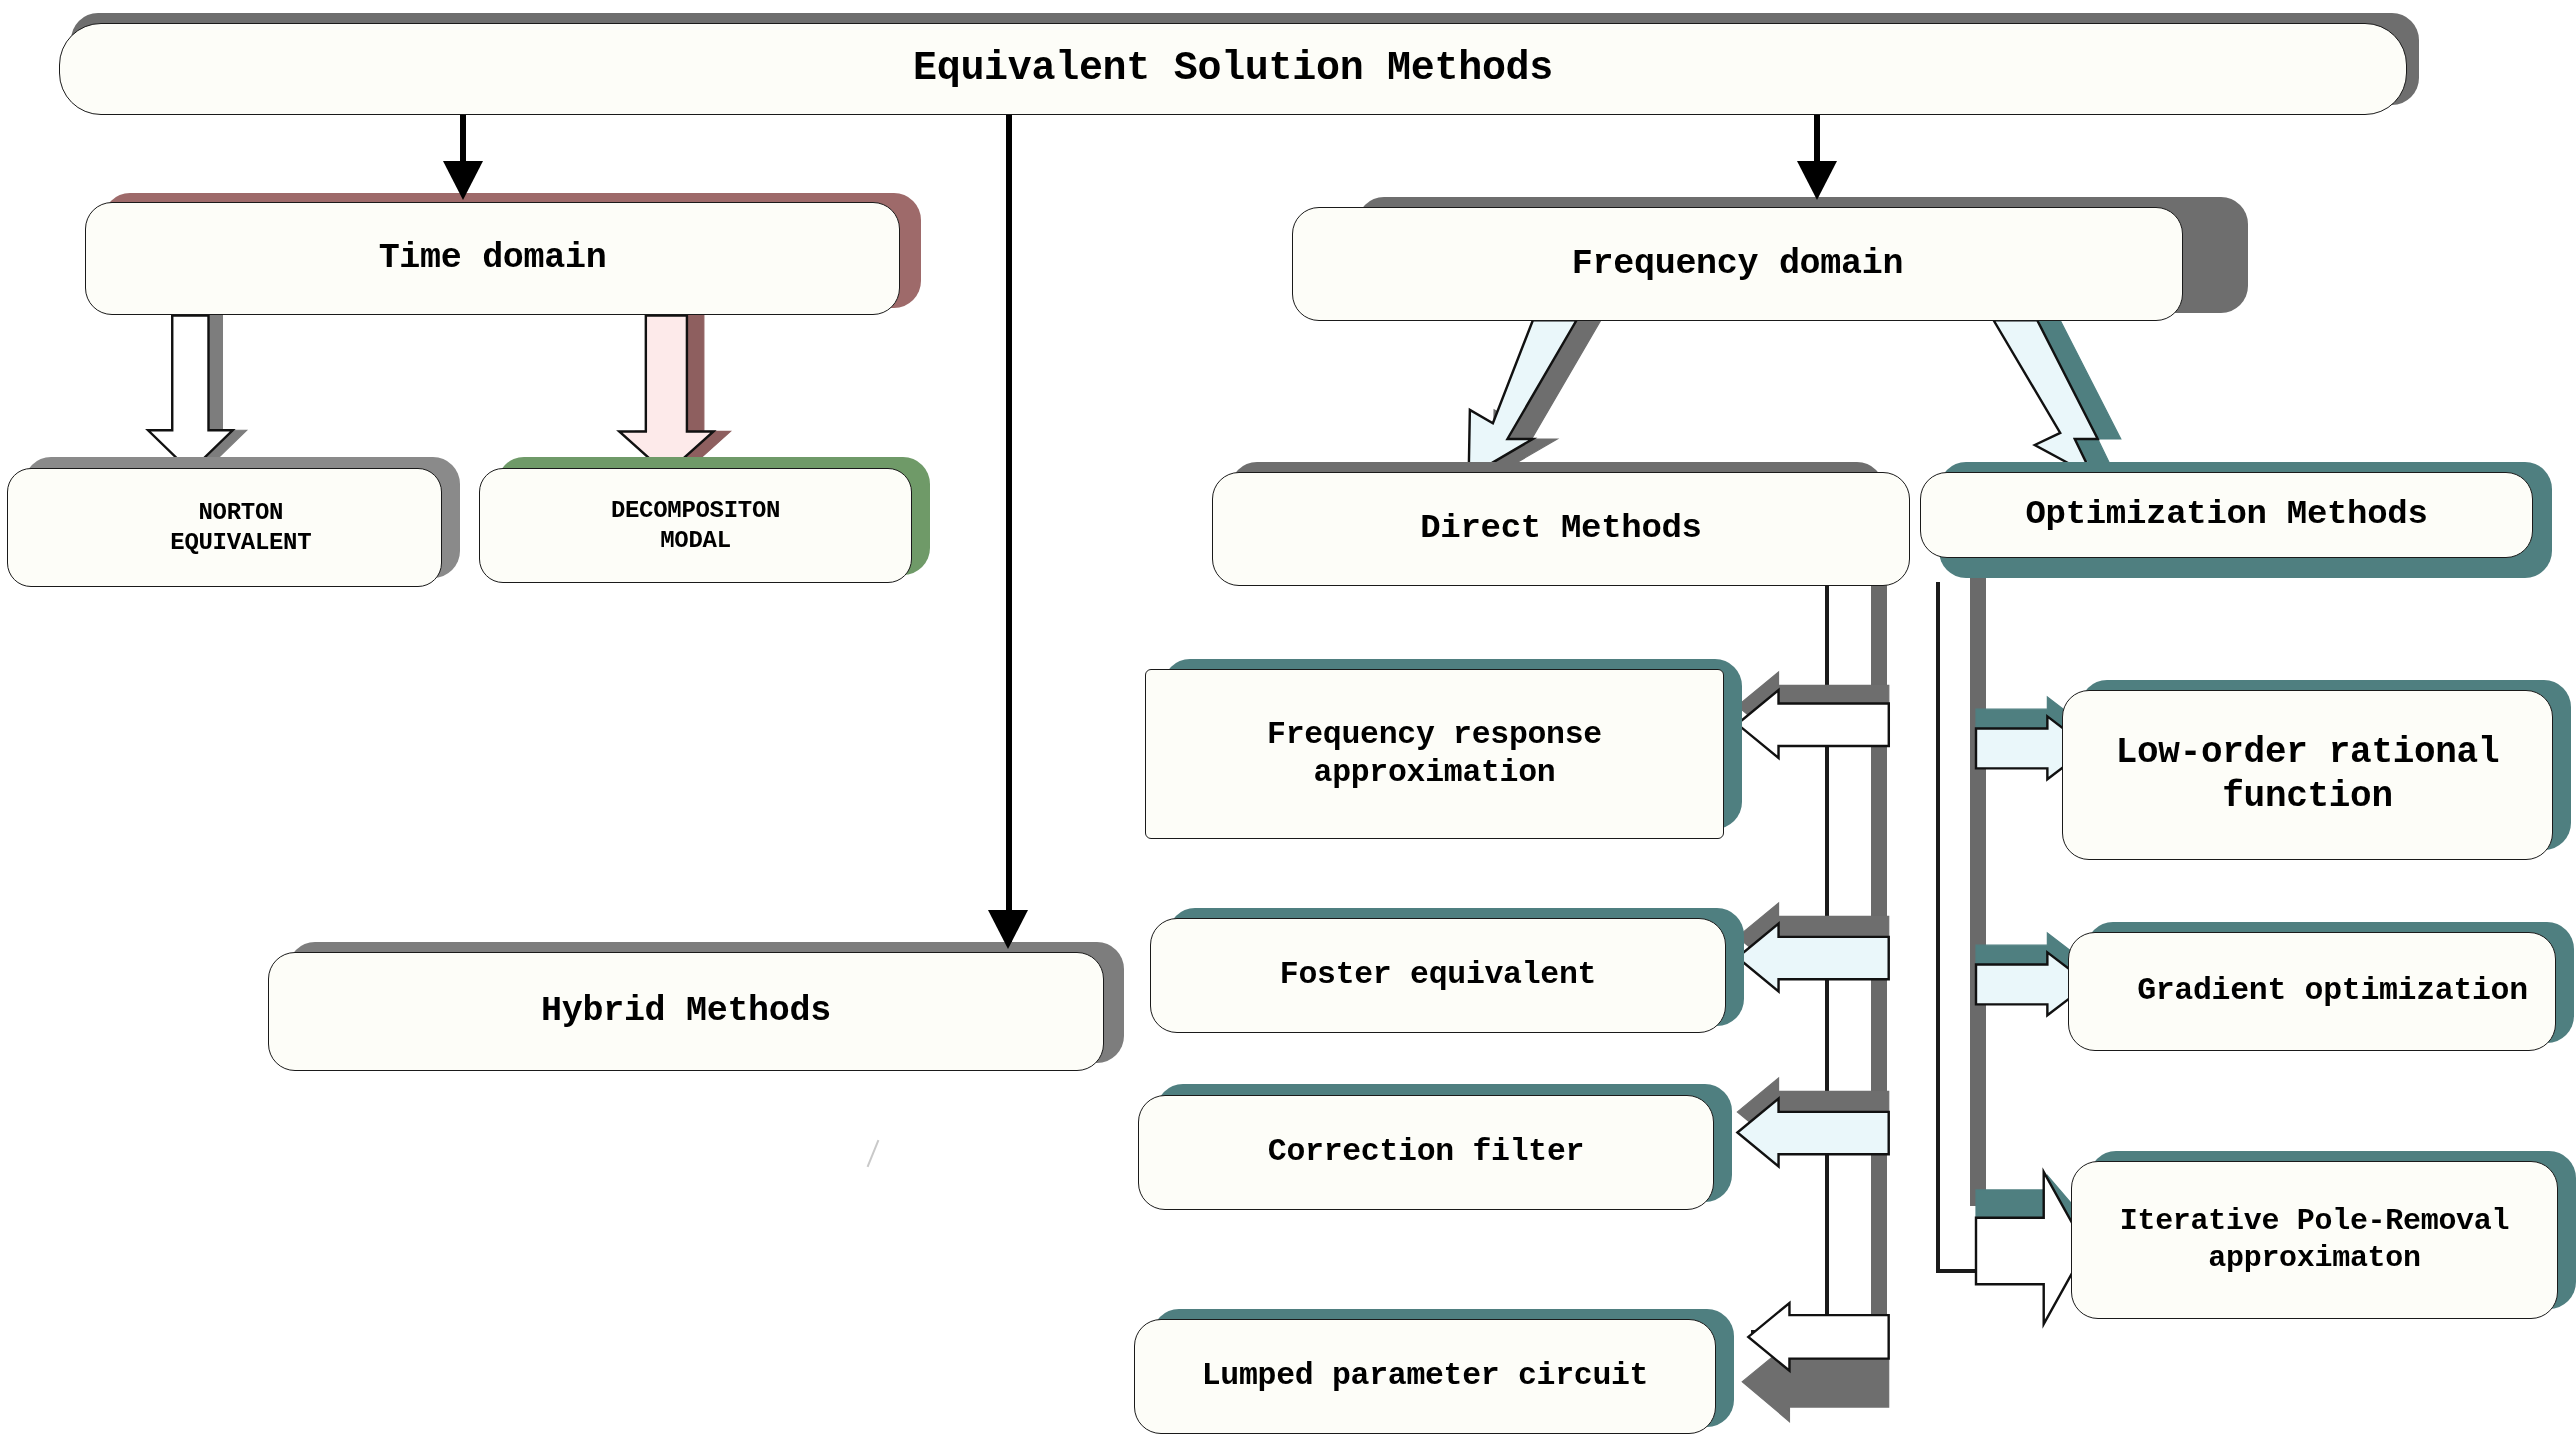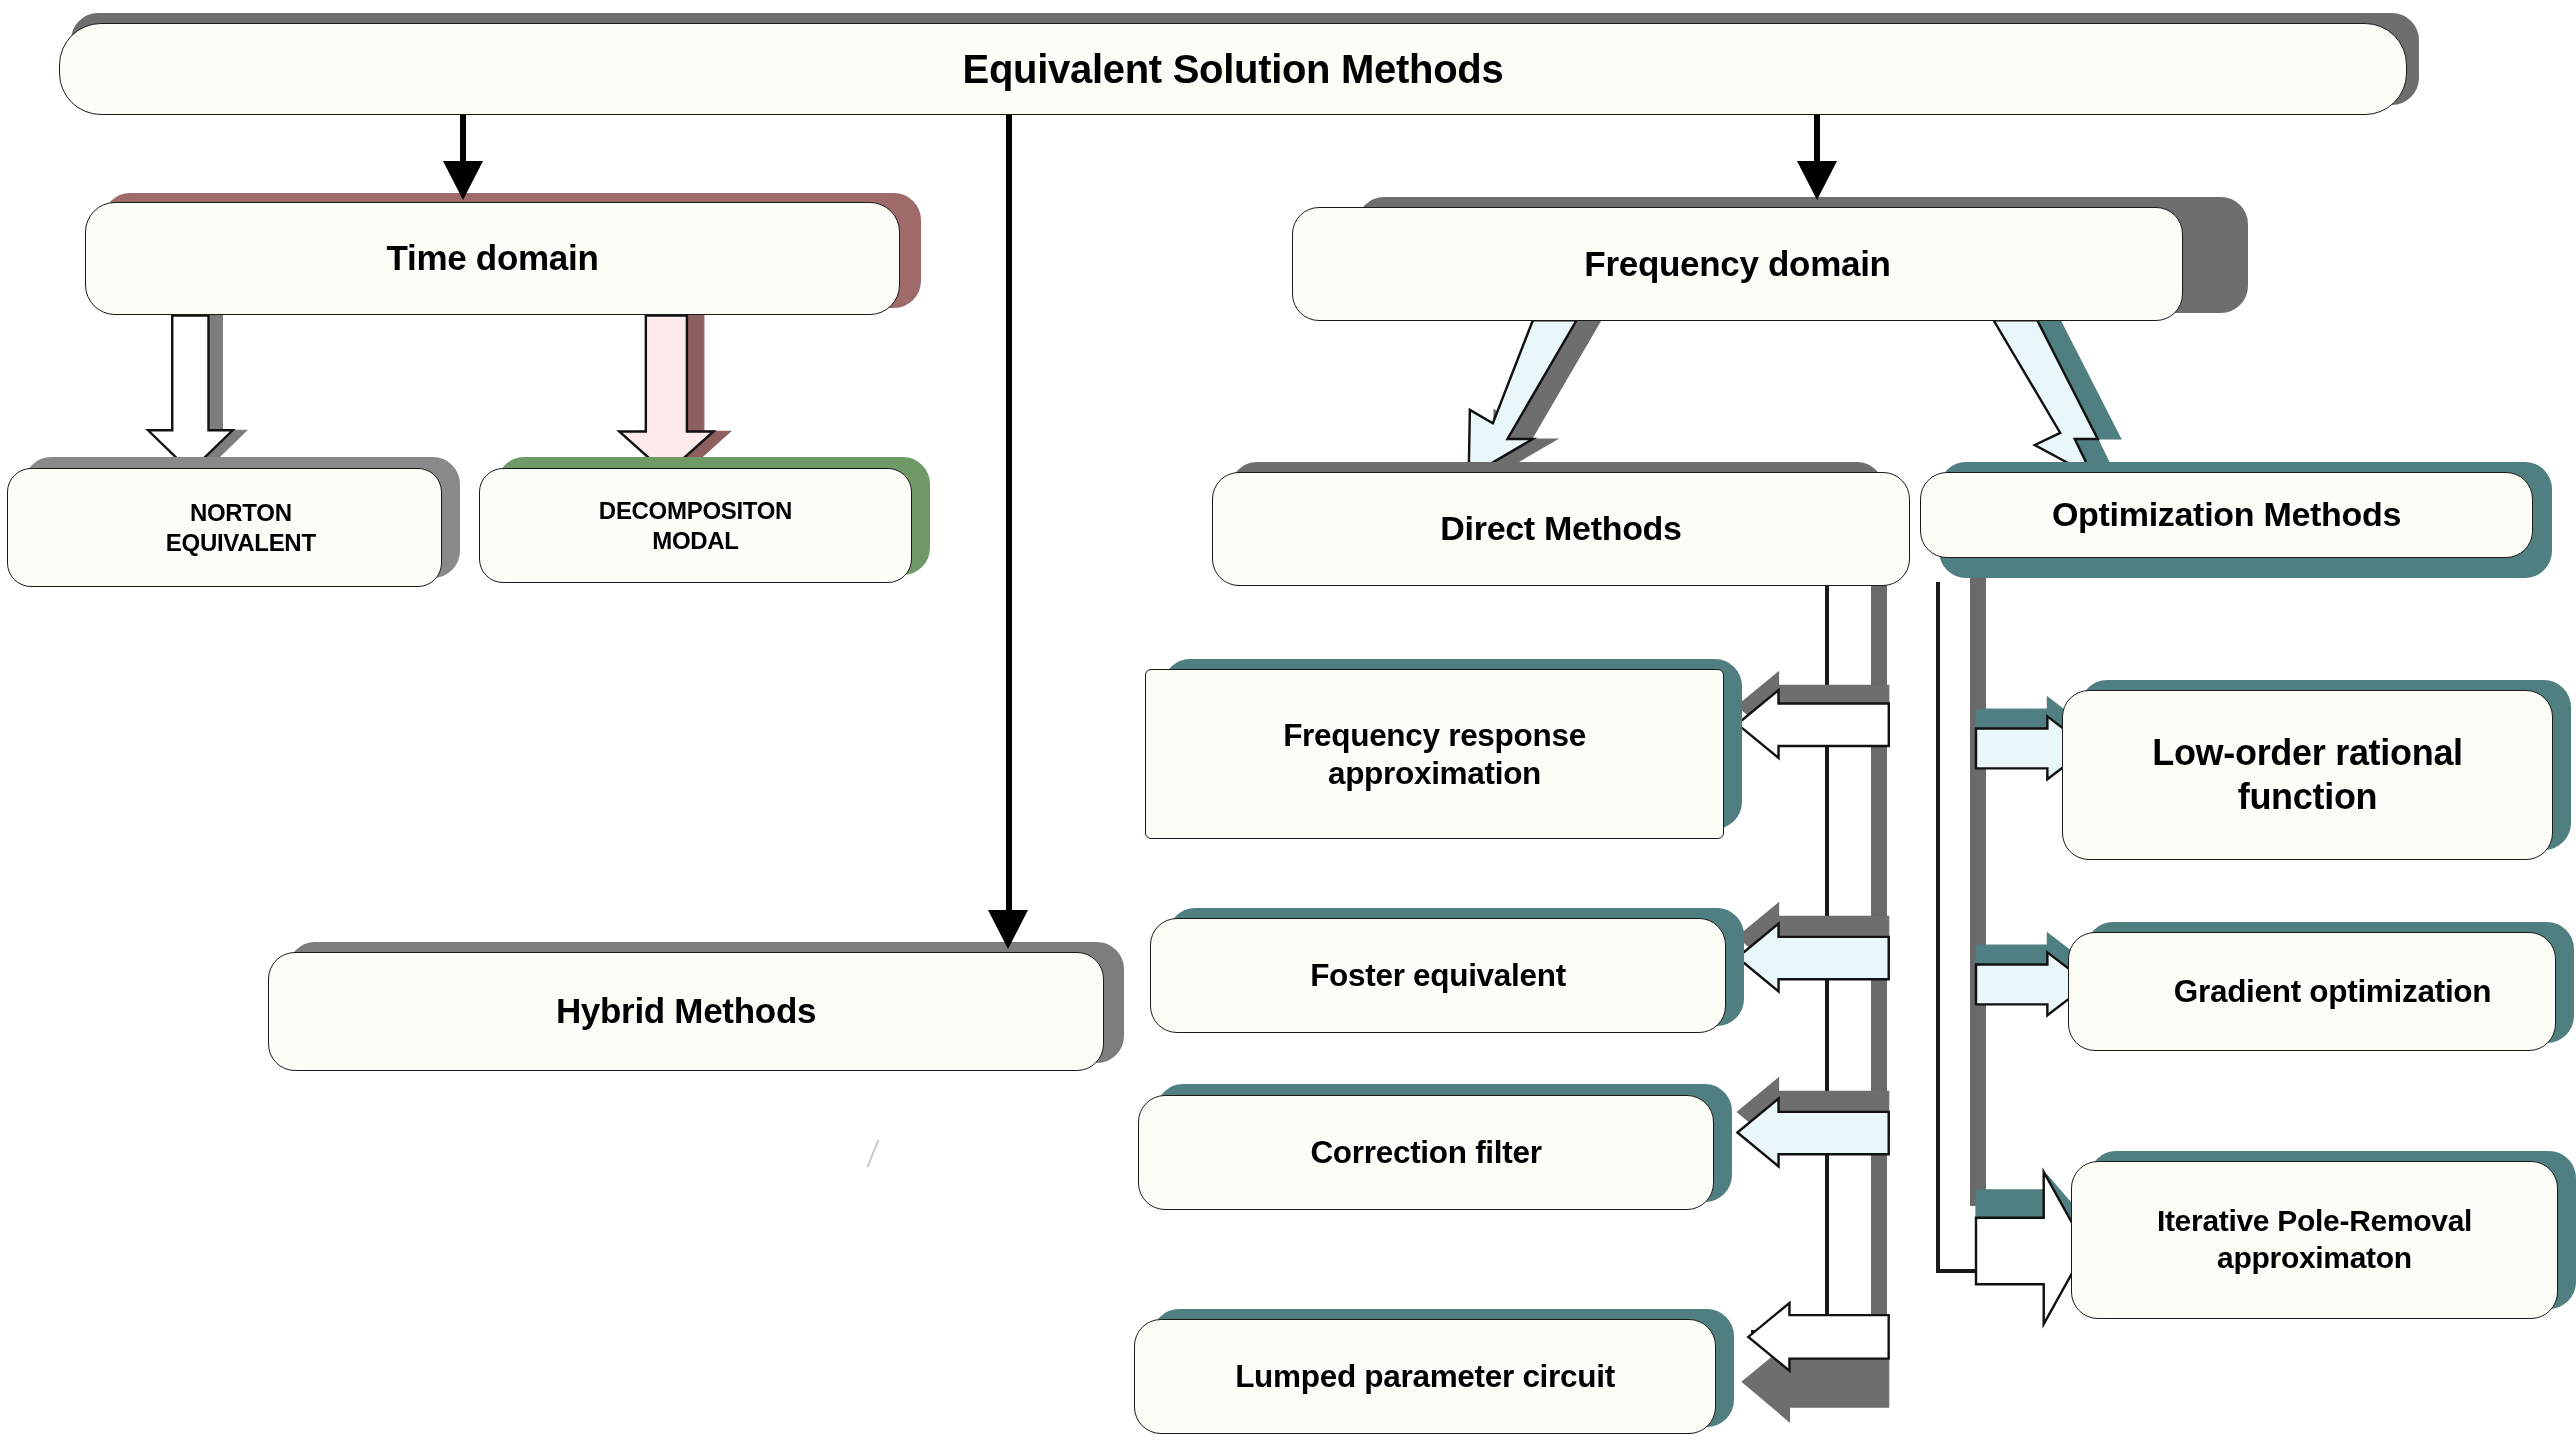--- a/index.html
+++ b/index.html
@@ -12,21 +12,21 @@
     box-sizing:border-box;
     background:#fdfdf8;
     border:1.8px solid #1a1a1a;
     border-radius:27px;
     display:flex;
     align-items:center;
     justify-content:center;
     text-align:center;
     color:#000000;
     font-weight:bold;
-    font-family:Liberation Sans, sans-serif;
+    font-family:Liberation Mono, monospace;
     line-height:1.22;
     letter-spacing:-0.3px;
     z-index:5;
   }
   .node .lbl{display:block;padding:0 15.8px;white-space:pre-line;}
 
   
   .shadow{
     position:absolute;
     border-radius:27px;
@@ -66,21 +66,21 @@
   <div class="vline" style="left:460px;top:115px;width:5.5px;height:73px;"></div>
   <div class="blackhead" style="left:443px;top:161px;"></div>
 
   <div class="vline" style="left:1006px;top:115px;width:5.5px;height:836px;"></div>
   <div class="blackhead" style="left:988px;top:910px;"></div>
 
   <div class="vline" style="left:1814px;top:115px;width:5.5px;height:73px;"></div>
   <div class="blackhead" style="left:1797px;top:161px;"></div>
 
   <div class="shadow" style="left:103px;top:193px;width:818px;height:115px;background:#9e6a6a;"></div>
-  <div class="node" style="left:85px;top:202px;width:815px;height:113px;font-size:35px;border-radius:30px;">
+  <div class="node" style="left:85px;top:202px;width:815px;height:113px;font-size:35px;">
     <span class="lbl">Time domain</span>
   </div>
 
   <div class="barrow" style="left:139px;top:315px;width:139px;height:158px;">
     <svg width="139" height="158" viewBox="0 0 230 260">
 
       <path d="M78 0 L138 0 L138 190 L178 190 L108 258 L38 190 L78 190 Z" fill="#7d7d7d" stroke="#7d7d7d" stroke-width="2"></path>
 
       <path d="M55 0 L115 0 L115 190 L155 190 L85 258 L15 190 L55 190 Z" fill="#ffffff" stroke="#111111" stroke-width="4"></path>
     </svg>

